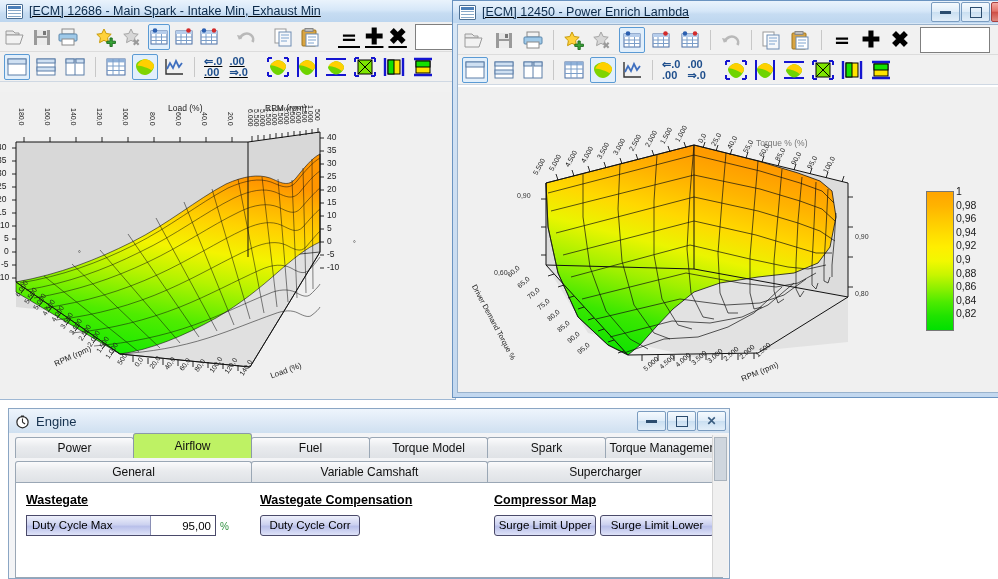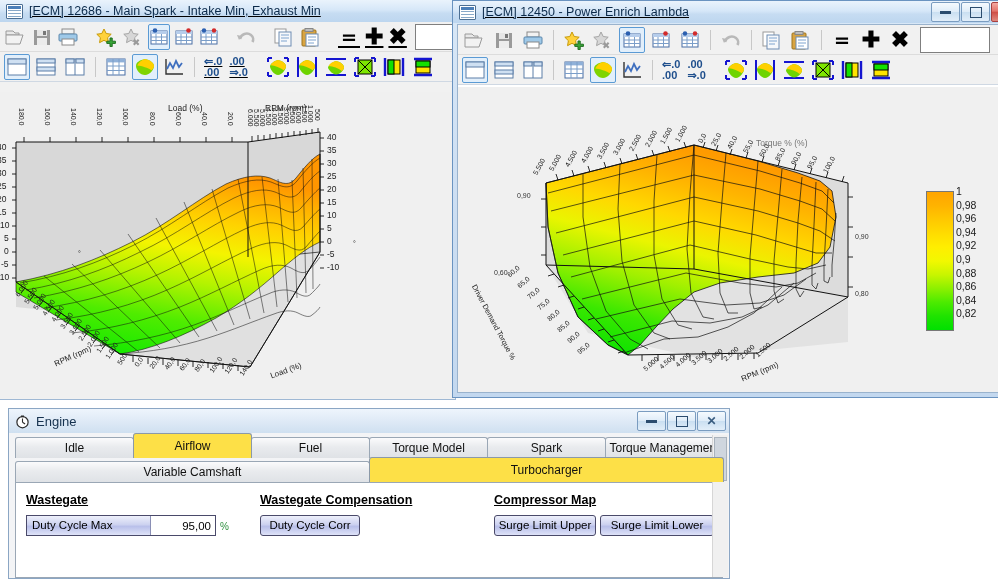--- a/index.html
+++ b/index.html
@@ -103,21 +103,21 @@
   .tabs-row{display:flex;align-items:flex-end;height:25px;padding:0 6px;box-sizing:border-box;}
   .tab{
     flex:1;height:21px;line-height:21px;text-align:center;
     font-size:12px;color:#111;box-sizing:border-box;
     border:1px solid #9aa7b5;border-bottom:none;
     border-radius:3px 3px 0 0;margin-right:-1px;
     background:linear-gradient(180deg,#fbfbfc 0%,#e9ebee 45%,#dfe2e6 100%);
     overflow:hidden;white-space:nowrap;
   }
   .tab.active{
-    height:25px;line-height:25px;background:#fde047;border-color:#8b99a8;
+    height:25px;line-height:25px;background:#bef264;border-color:#8b99a8;
     position:relative;z-index:3;font-weight:normal;
   }
   .tabs-row2{display:flex;align-items:flex-end;height:24px;padding:0 6px;box-sizing:border-box;margin-top:0;}
   .panel-body{
     background:#fff;border:1px solid #9aa7b5;margin:0 6px 0 6px;
     height:96px;box-sizing:border-box;position:relative;
   }
   .grp-title{
     position:absolute;font-size:12.5px;font-weight:bold;color:#000;
     text-decoration:underline;white-space:nowrap;
@@ -1000,31 +1000,32 @@
         <div class="wbtn">
             <span class="gres"></span>
           </div>
         <div class="wbtn">
             <span class="gx" style="color:#3a5d80;">✕</span>
           </div>
       </div>
     </div>
 
     <div class="tabs-row">
-      <div class="tab">Idle</div>
+      <div class="tab">Power</div>
       <div class="tab active">Airflow</div>
       <div class="tab">Fuel</div>
       <div class="tab">Torque Model</div>
       <div class="tab">Spark</div>
       <div class="tab">Torque Management</div>
     </div>
 
     <div class="tabs-row2">
+      <div class="tab">General</div>
       <div class="tab">Variable Camshaft</div>
-      <div class="tab active">Turbocharger</div>
+      <div class="tab">Supercharger</div>
     </div>
 
     <div class="panel-body">
       <div class="grp-title" style="left:10px;top:10px;">Wastegate</div>
       <div class="grp-title" style="left:244px;top:10px;">Wastegate Compensation</div>
       <div class="grp-title" style="left:478px;top:10px;">Compressor Map</div>
 
       <div class="fld" style="left:10px;top:32px;width:190px;">
         <span class="lbl">Duty Cycle Max</span>
         <span class="val">95,00</span>

